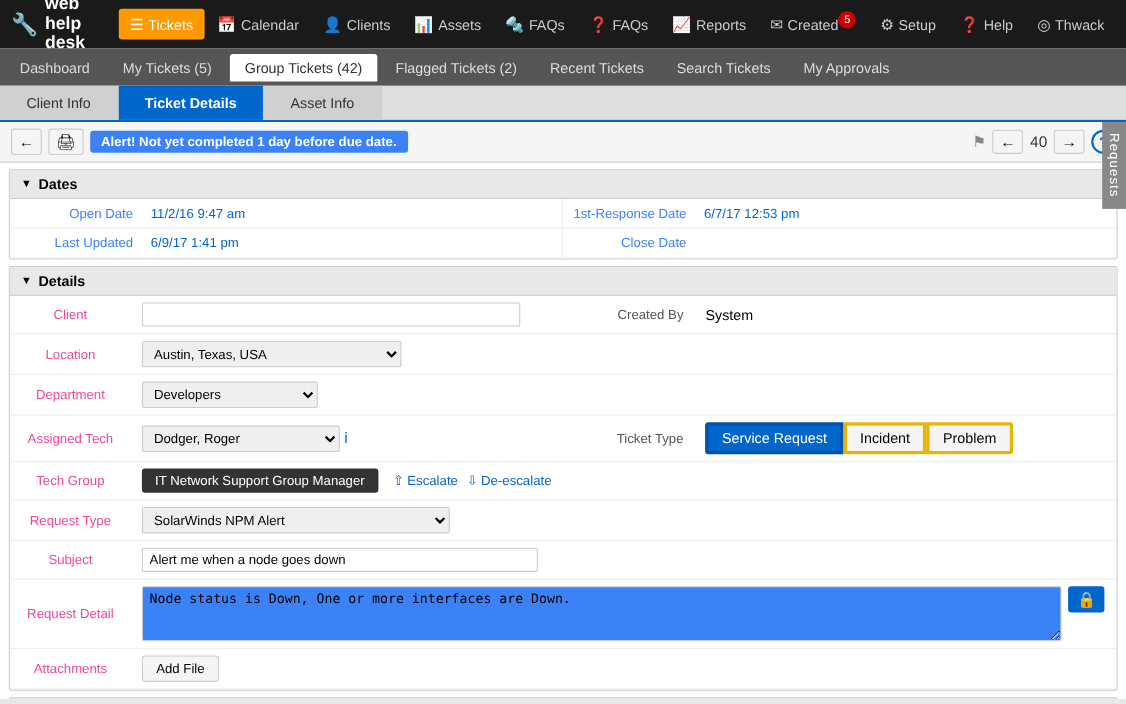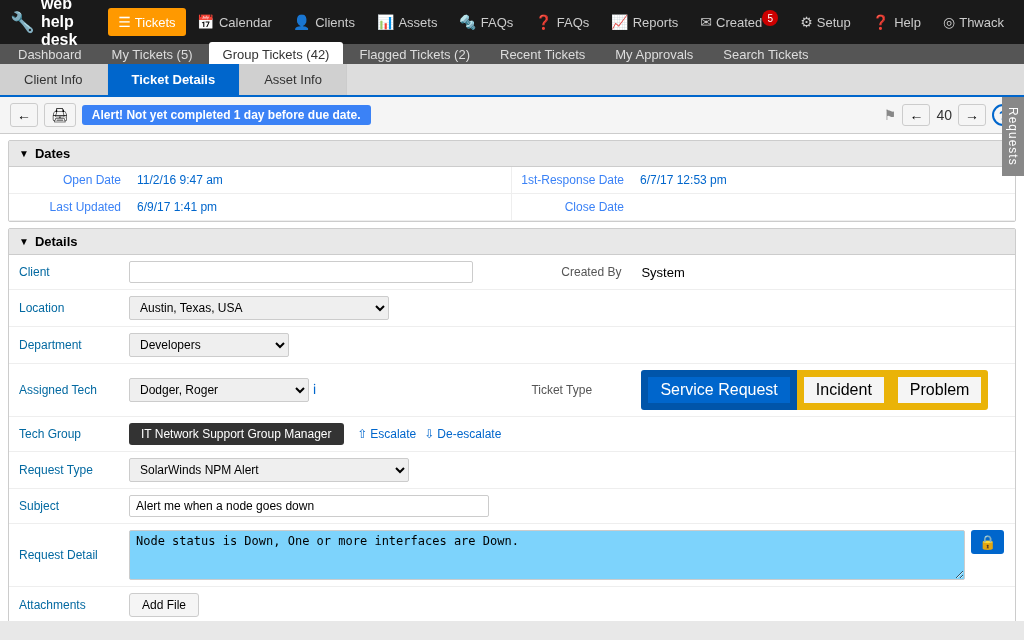--- a/index.html
+++ b/index.html
@@ -52,21 +52,21 @@
       display: flex;
       align-items: center;
       justify-content: center;
       margin-left: -4px;
       margin-top: -8px;
     }
 
     
     .sub-navbar {
       background: #555;
-      height: 20px;
+      height: 34px;
       display: flex;
       align-items: center;
       padding: 0 4px;
       gap: 2px;
     }
     .sub-nav-item {
       color: #ddd;
       padding: 5px 14px;
       cursor: pointer;
       font-size: 13px;
@@ -223,44 +223,44 @@
       width: 100%;
       border-collapse: collapse;
     }
     .details-table td {
       padding: 6px 10px;
       vertical-align: middle;
       border-bottom: 1px solid #eee;
     }
     .details-table .lbl {
       width: 110px;
-      text-align: left;
-      color: #0369a1;
+      text-align: center;
+      color: #ec4899;
       font-size: 12px;
       white-space: nowrap;
     }
     .details-table input[type="text"], .details-table select, .details-table textarea {
       font-size: 12px;
       border: 1px solid #ccc;
       border-radius: 2px;
       padding: 3px 6px;
     }
     .details-table select { appearance: auto; }
 
     
     .ticket-type-group {
       display: flex;
       gap: 0;
     }
     .ticket-type-btn {
       padding: 4px 12px;
-      border: 7px solid #eab308;
+      border: 3px solid #eab308;
       background: #f5f5f5;
       cursor: pointer;
-      font-size: 16px;
+      font-size: 13px;
     }
     .ticket-type-btn.active {
       background: #0066cc;
       color: #fff;
       border-color: #0055aa;
     }
     .ticket-type-btn:first-child { border-radius: 3px 0 0 3px; }
     .ticket-type-btn:last-child { border-radius: 0 3px 3px 0; }
 
     
@@ -294,21 +294,21 @@
       border: 1px solid #ccc;
       border-radius: 2px;
       font-size: 12px;
     }
 
     
     .request-detail-area {
       width: calc(100% - 40px);
       min-height: 50px;
       border: 1px solid #ddd;
-      background: #7dd3fc;
+      background: #3b82f6;
       padding: 6px;
       font-size: 12px;
       resize: vertical;
     }
     .lock-btn {
       background: #0066cc;
       border: none;
       color: #fff;
       padding: 4px 8px;
       border-radius: 3px;
@@ -389,22 +389,22 @@
     </div>
 </div>
 
 <div class="sub-navbar">
   <div id="subnav-items-container" style="display: flex; align-items: center; gap: 2px;">
       <div class="sub-nav-item">Dashboard</div>
       <div class="sub-nav-item">My Tickets (5)</div>
       <div class="sub-nav-item active">Group Tickets (42)</div>
       <div class="sub-nav-item">Flagged Tickets (2)</div>
       <div class="sub-nav-item">Recent Tickets</div>
+      <div class="sub-nav-item">Search Tickets</div>
       <div class="sub-nav-item">My Approvals</div>
-      <div class="sub-nav-item">Search Tickets</div>
     </div>
 </div>
 
 <div class="tab-bar">
   <div id="tab-items-container" style="display: flex;">
       <div class="tab">Client Info</div>
       <div class="tab active">Ticket Details</div>
       <div class="tab">Asset Info</div>
     </div>
 </div>
@@ -479,21 +479,21 @@
           <td style="width:40%">
             <input type="text" value="" style="width: 90%;">
           </td>
           <td style="text-align:right; color:#555; font-size:12px; width:110px;">Created By</td>
           <td>System</td>
         </tr>
 
         <tr>
           <td class="lbl">Location</td>
           <td colspan="3">
-            <select style="width:260px;">
+            <select style="width:236px;">
               <option>Austin, Texas, USA</option>
             </select>
           </td>
         </tr>
 
         <tr>
           <td class="lbl">Department</td>
           <td colspan="3">
             <select style="width:160px;">
               <option>Developers</option>
@@ -502,21 +502,21 @@
         </tr>
 
         <tr>
           <td class="lbl">Assigned Tech</td>
           <td>
             <select style="width:180px;">
               <option>Dodger, Roger</option>
             </select>
             <span class="info-icon">ℹ</span>
           </td>
-          <td style="text-align:left; color:#555; font-size:12px; width:110px;">Ticket Type</td>
+          <td style="text-align:right; color:#555; font-size:12px; width:110px;">Ticket Type</td>
           <td>
             <div class="ticket-type-group" id="ticket-type-group">
                   <button class="ticket-type-btn active">Service Request</button>
                   <button class="ticket-type-btn">Incident</button>
                   <button class="ticket-type-btn">Problem</button>
                 </div>
           </td>
         </tr>
 
         <tr>

